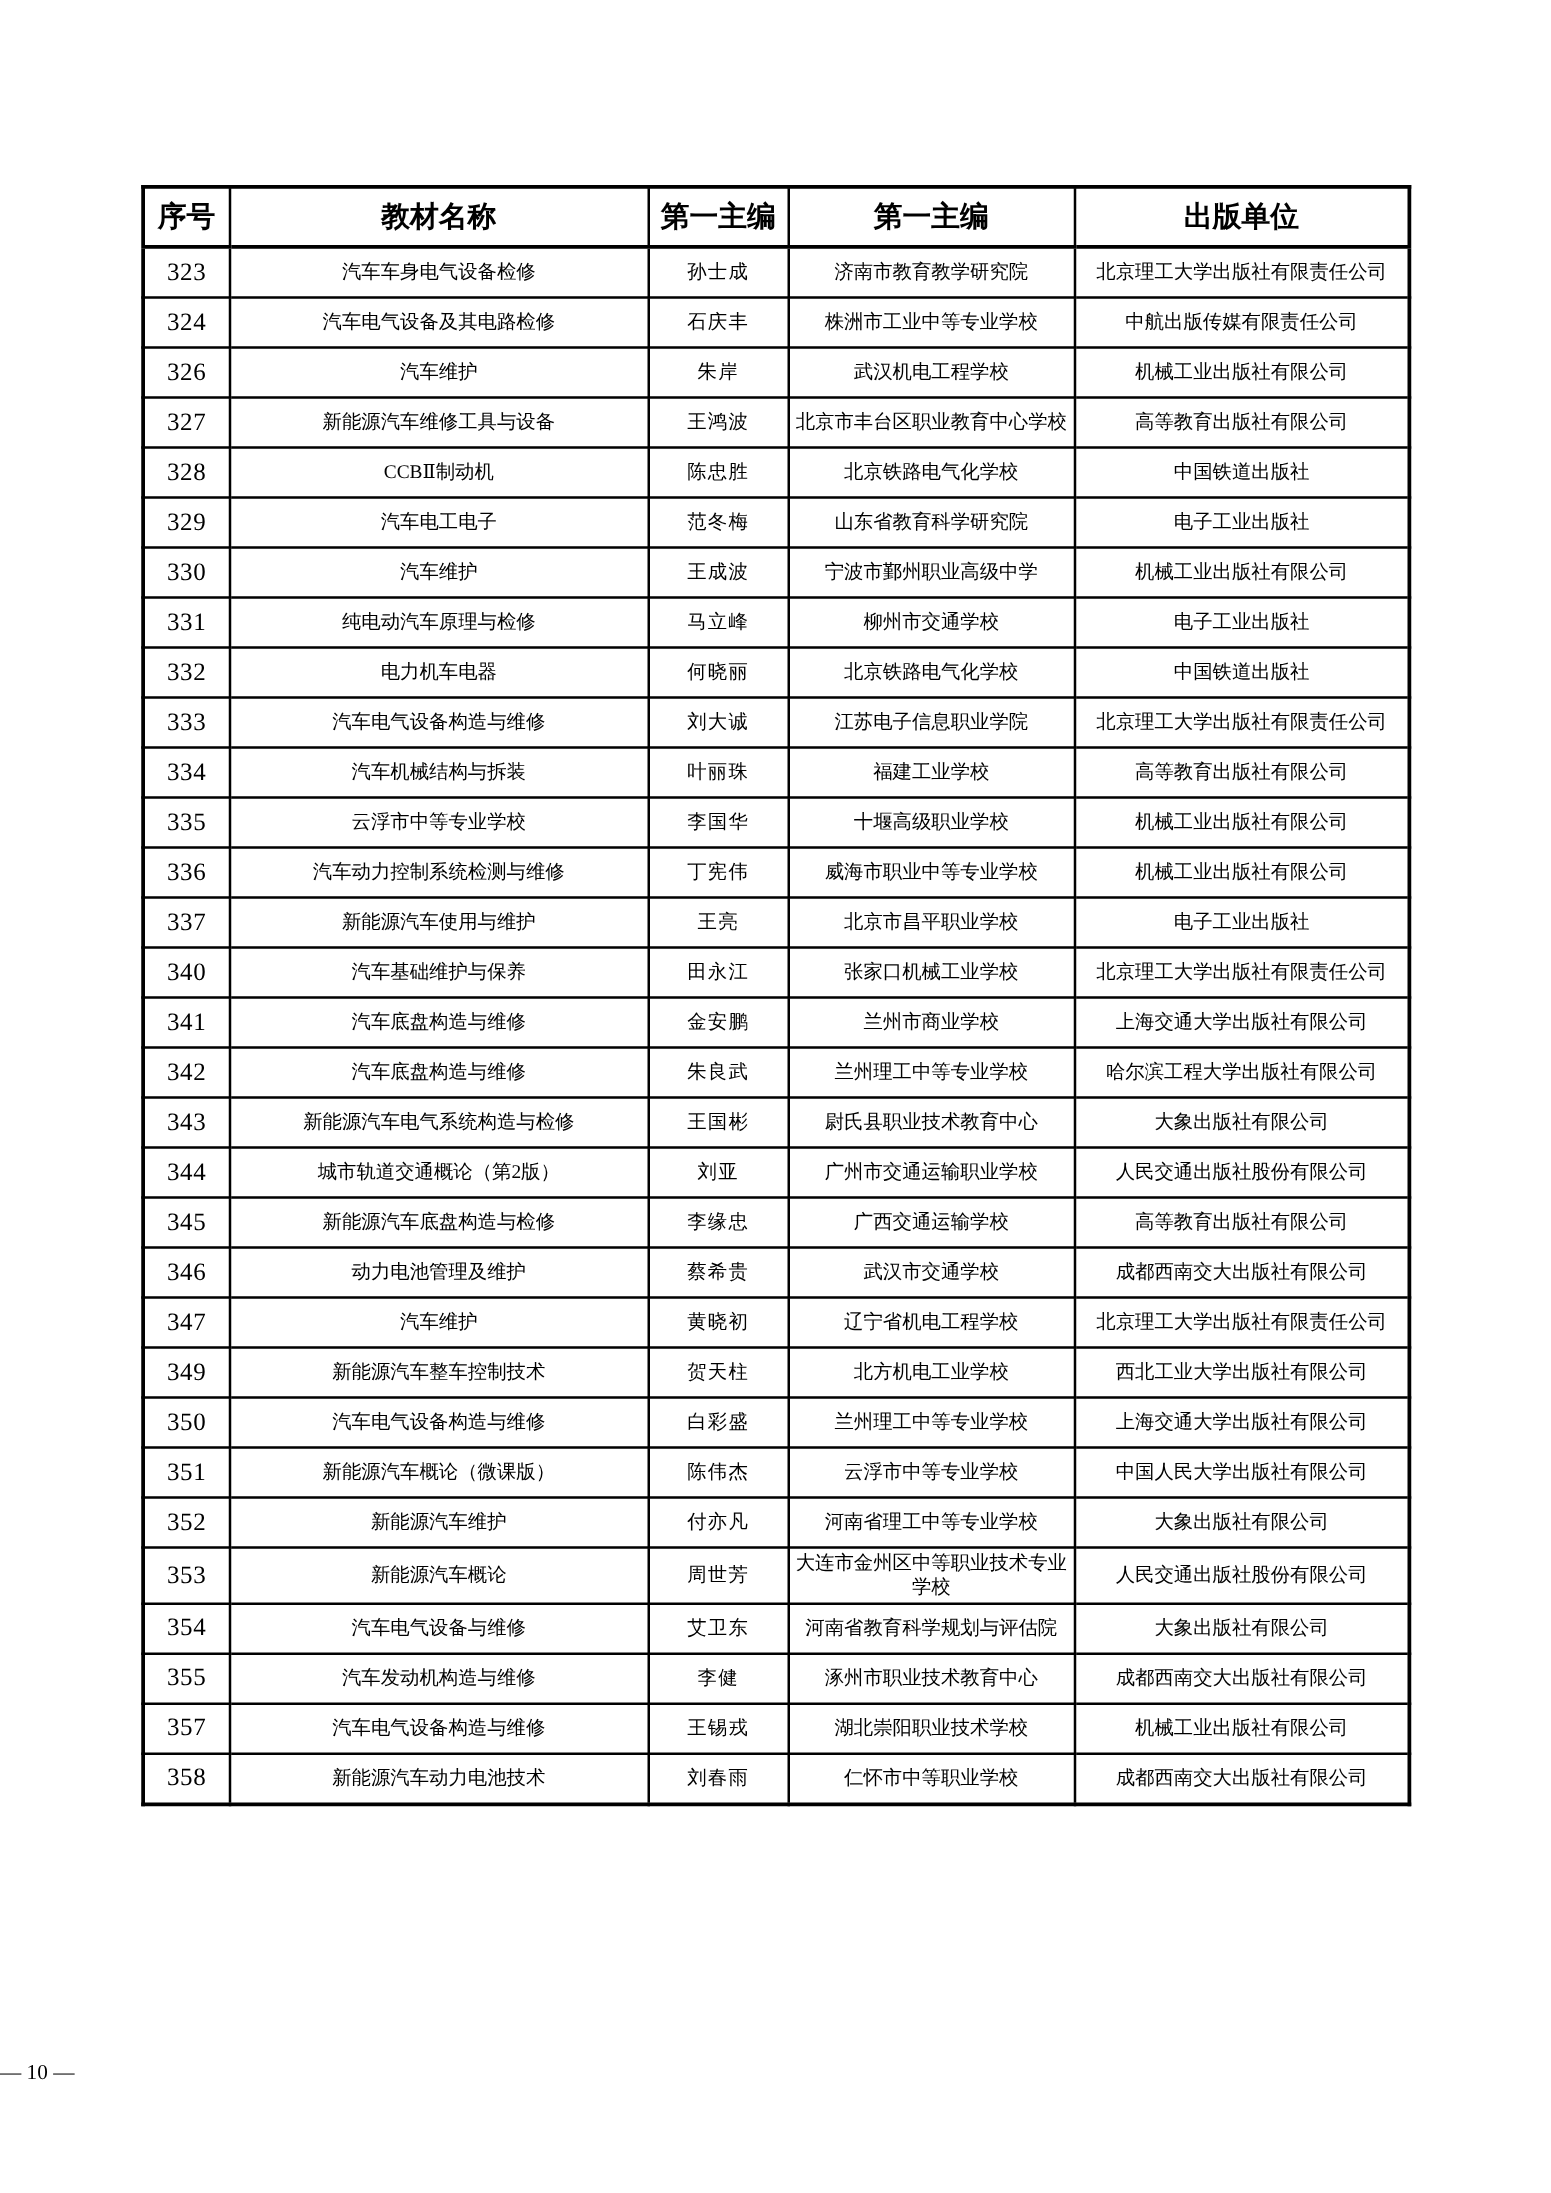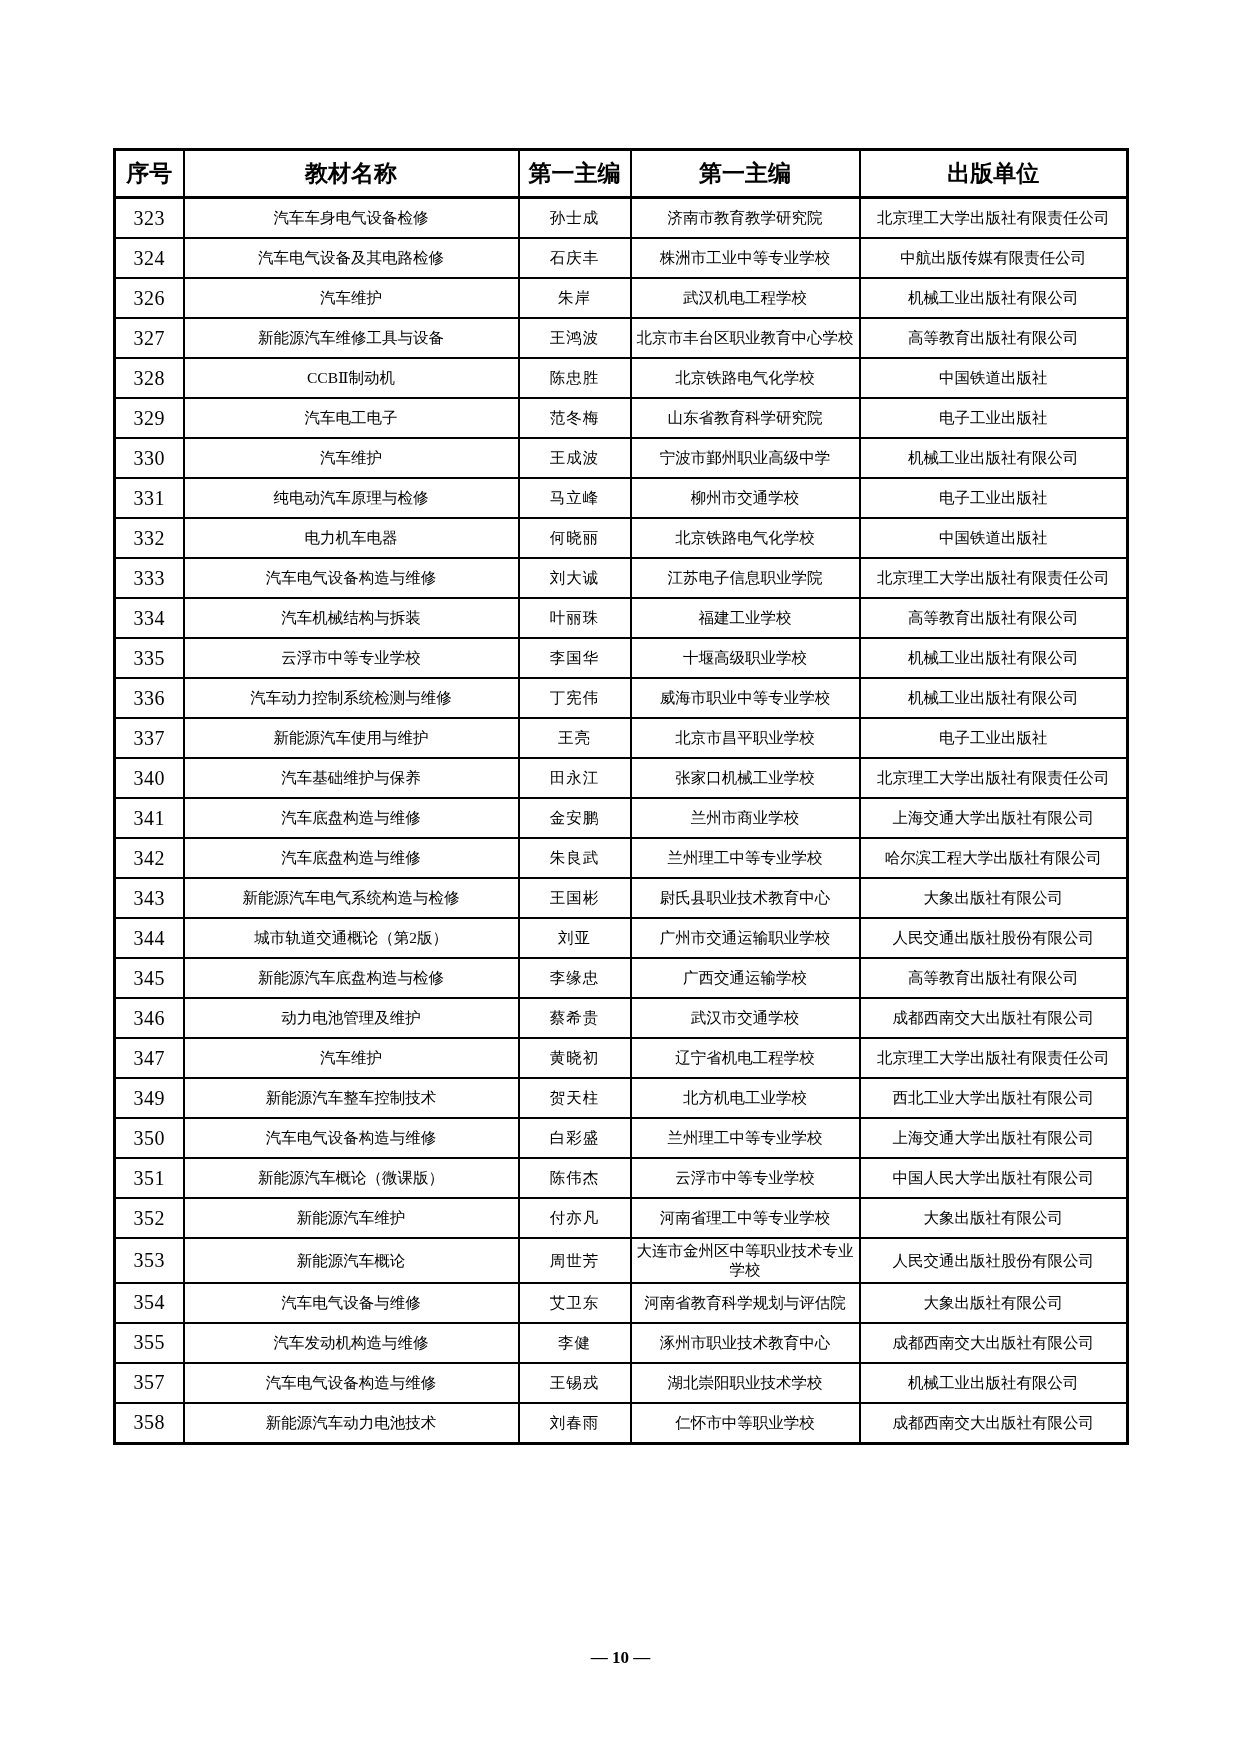--- a/index.html
+++ b/index.html
@@ -47,24 +47,23 @@
     font-size:20px;
     letter-spacing:0.5px;
   }
   table.doc-table tbody td.cell-editor{
     letter-spacing:1px;
   }
   .page-footer{
     position:absolute;
     left:0;top:1648px;
     width:1241px;
-    text-align:center;
+    text-align:left;
     font-size:17px;
     font-family:"Liberation Serif","DejaVu Serif",serif;
-    font-weight:bold;
   }
 </style>
 </head>
 <body>
 
 <div class="sheet">
 
   <table class="doc-table">
     <colgroup>
       <col class="c-no">

